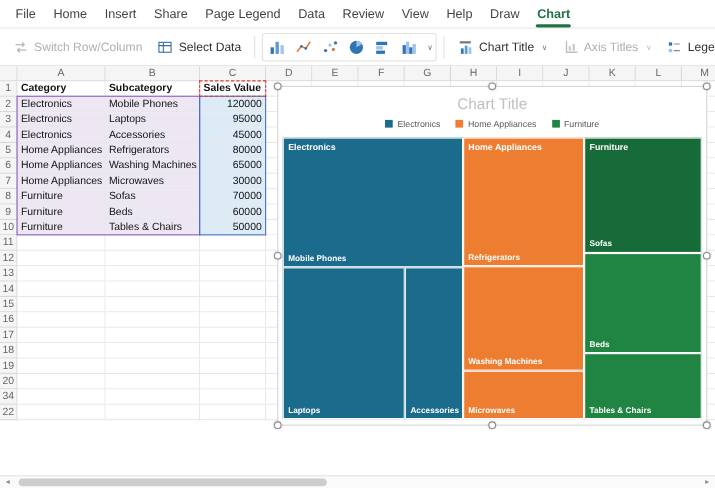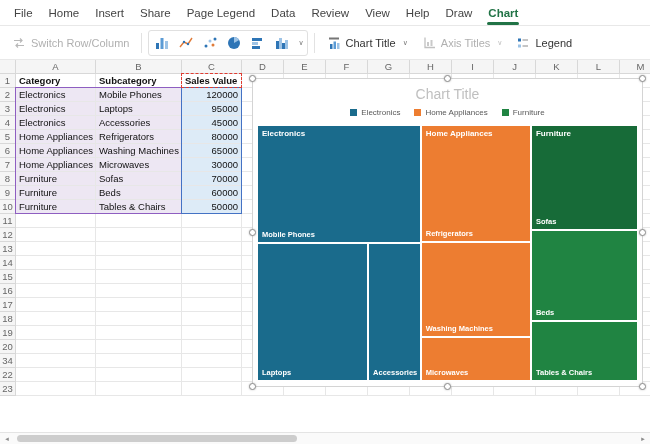--- a/index.html
+++ b/index.html
@@ -80,20 +80,28 @@
       <div class="menu-item active">Chart</div>
     </div>
 
   <div class="toolbar">
     <div class="tb-btn disabled">
       <svg width="14" height="14" viewBox="0 0 14 14">
           <path d="M2 4.5h8M8 2.5l2 2-2 2" stroke="#B8B8B8" fill="none" stroke-width="1.2"></path>
           <path d="M12 9.5H4M6 7.5l-2 2 2 2" stroke="#B8B8B8" fill="none" stroke-width="1.2"></path>
         </svg>
       <span>Switch Row/Column</span>
+    </div>
+    <div class="tb-btn">
+      <svg width="14" height="14" viewBox="0 0 14 14">
+          <rect x="1.5" y="2.5" width="11" height="9" fill="none" stroke="#3C6E9F"></rect>
+          <line x1="1.5" y1="5.5" x2="12.5" y2="5.5" stroke="#3C6E9F"></line>
+          <line x1="5.5" y1="2.5" x2="5.5" y2="11.5" stroke="#3C6E9F"></line>
+        </svg>
+      <span>Select Data</span>
     </div>
     <div class="tb-sep"></div>
 
     <div class="icon-group">
       <span class="icon-btn">
           <svg width="16" height="16" viewBox="0 0 16 16">
             <rect x="2" y="8" width="3" height="6" fill="#2E75B6"></rect>
             <rect x="6.5" y="3" width="3" height="11" fill="#5B9BD5"></rect>
             <rect x="11" y="6" width="3" height="8" fill="#9DC3E6"></rect>
           </svg>
@@ -533,36 +541,20 @@
           <div class="cell" style="width: 42px;"></div>
           <div class="cell" style="width: 42px;"></div>
           <div class="cell" style="width: 42px;"></div>
           <div class="cell" style="width: 42px;"></div>
           <div class="cell" style="width: 42px;"></div>
           <div class="cell" style="width: 42px;"></div>
           <div class="cell" style="width: 42px;"></div>
           <div class="cell" style="width: 42px;"></div>
           <div class="cell" style="width: 42px;"></div>
         </div>
-        <div class="g-row">
-          <div class="row-hdr" style="width: 16px;">23</div>
-          <div class="cell" style="width: 80px;"></div>
-          <div class="cell" style="width: 86px;"></div>
-          <div class="cell" style="width: 60px;"></div>
-          <div class="cell" style="width: 42px;"></div>
-          <div class="cell" style="width: 42px;"></div>
-          <div class="cell" style="width: 42px;"></div>
-          <div class="cell" style="width: 42px;"></div>
-          <div class="cell" style="width: 42px;"></div>
-          <div class="cell" style="width: 42px;"></div>
-          <div class="cell" style="width: 42px;"></div>
-          <div class="cell" style="width: 42px;"></div>
-          <div class="cell" style="width: 42px;"></div>
-          <div class="cell" style="width: 42px;"></div>
-        </div>
       </div>
 
     <div class="chart-frame">
       <div class="chart-title">Chart Title</div>
       <div class="chart-legend" id="legend">
           <div class="legend-item">
             <div class="legend-swatch" style="background: rgb(26, 107, 140);"></div>
             <span>Electronics</span>
           </div>
           <div class="legend-item">

